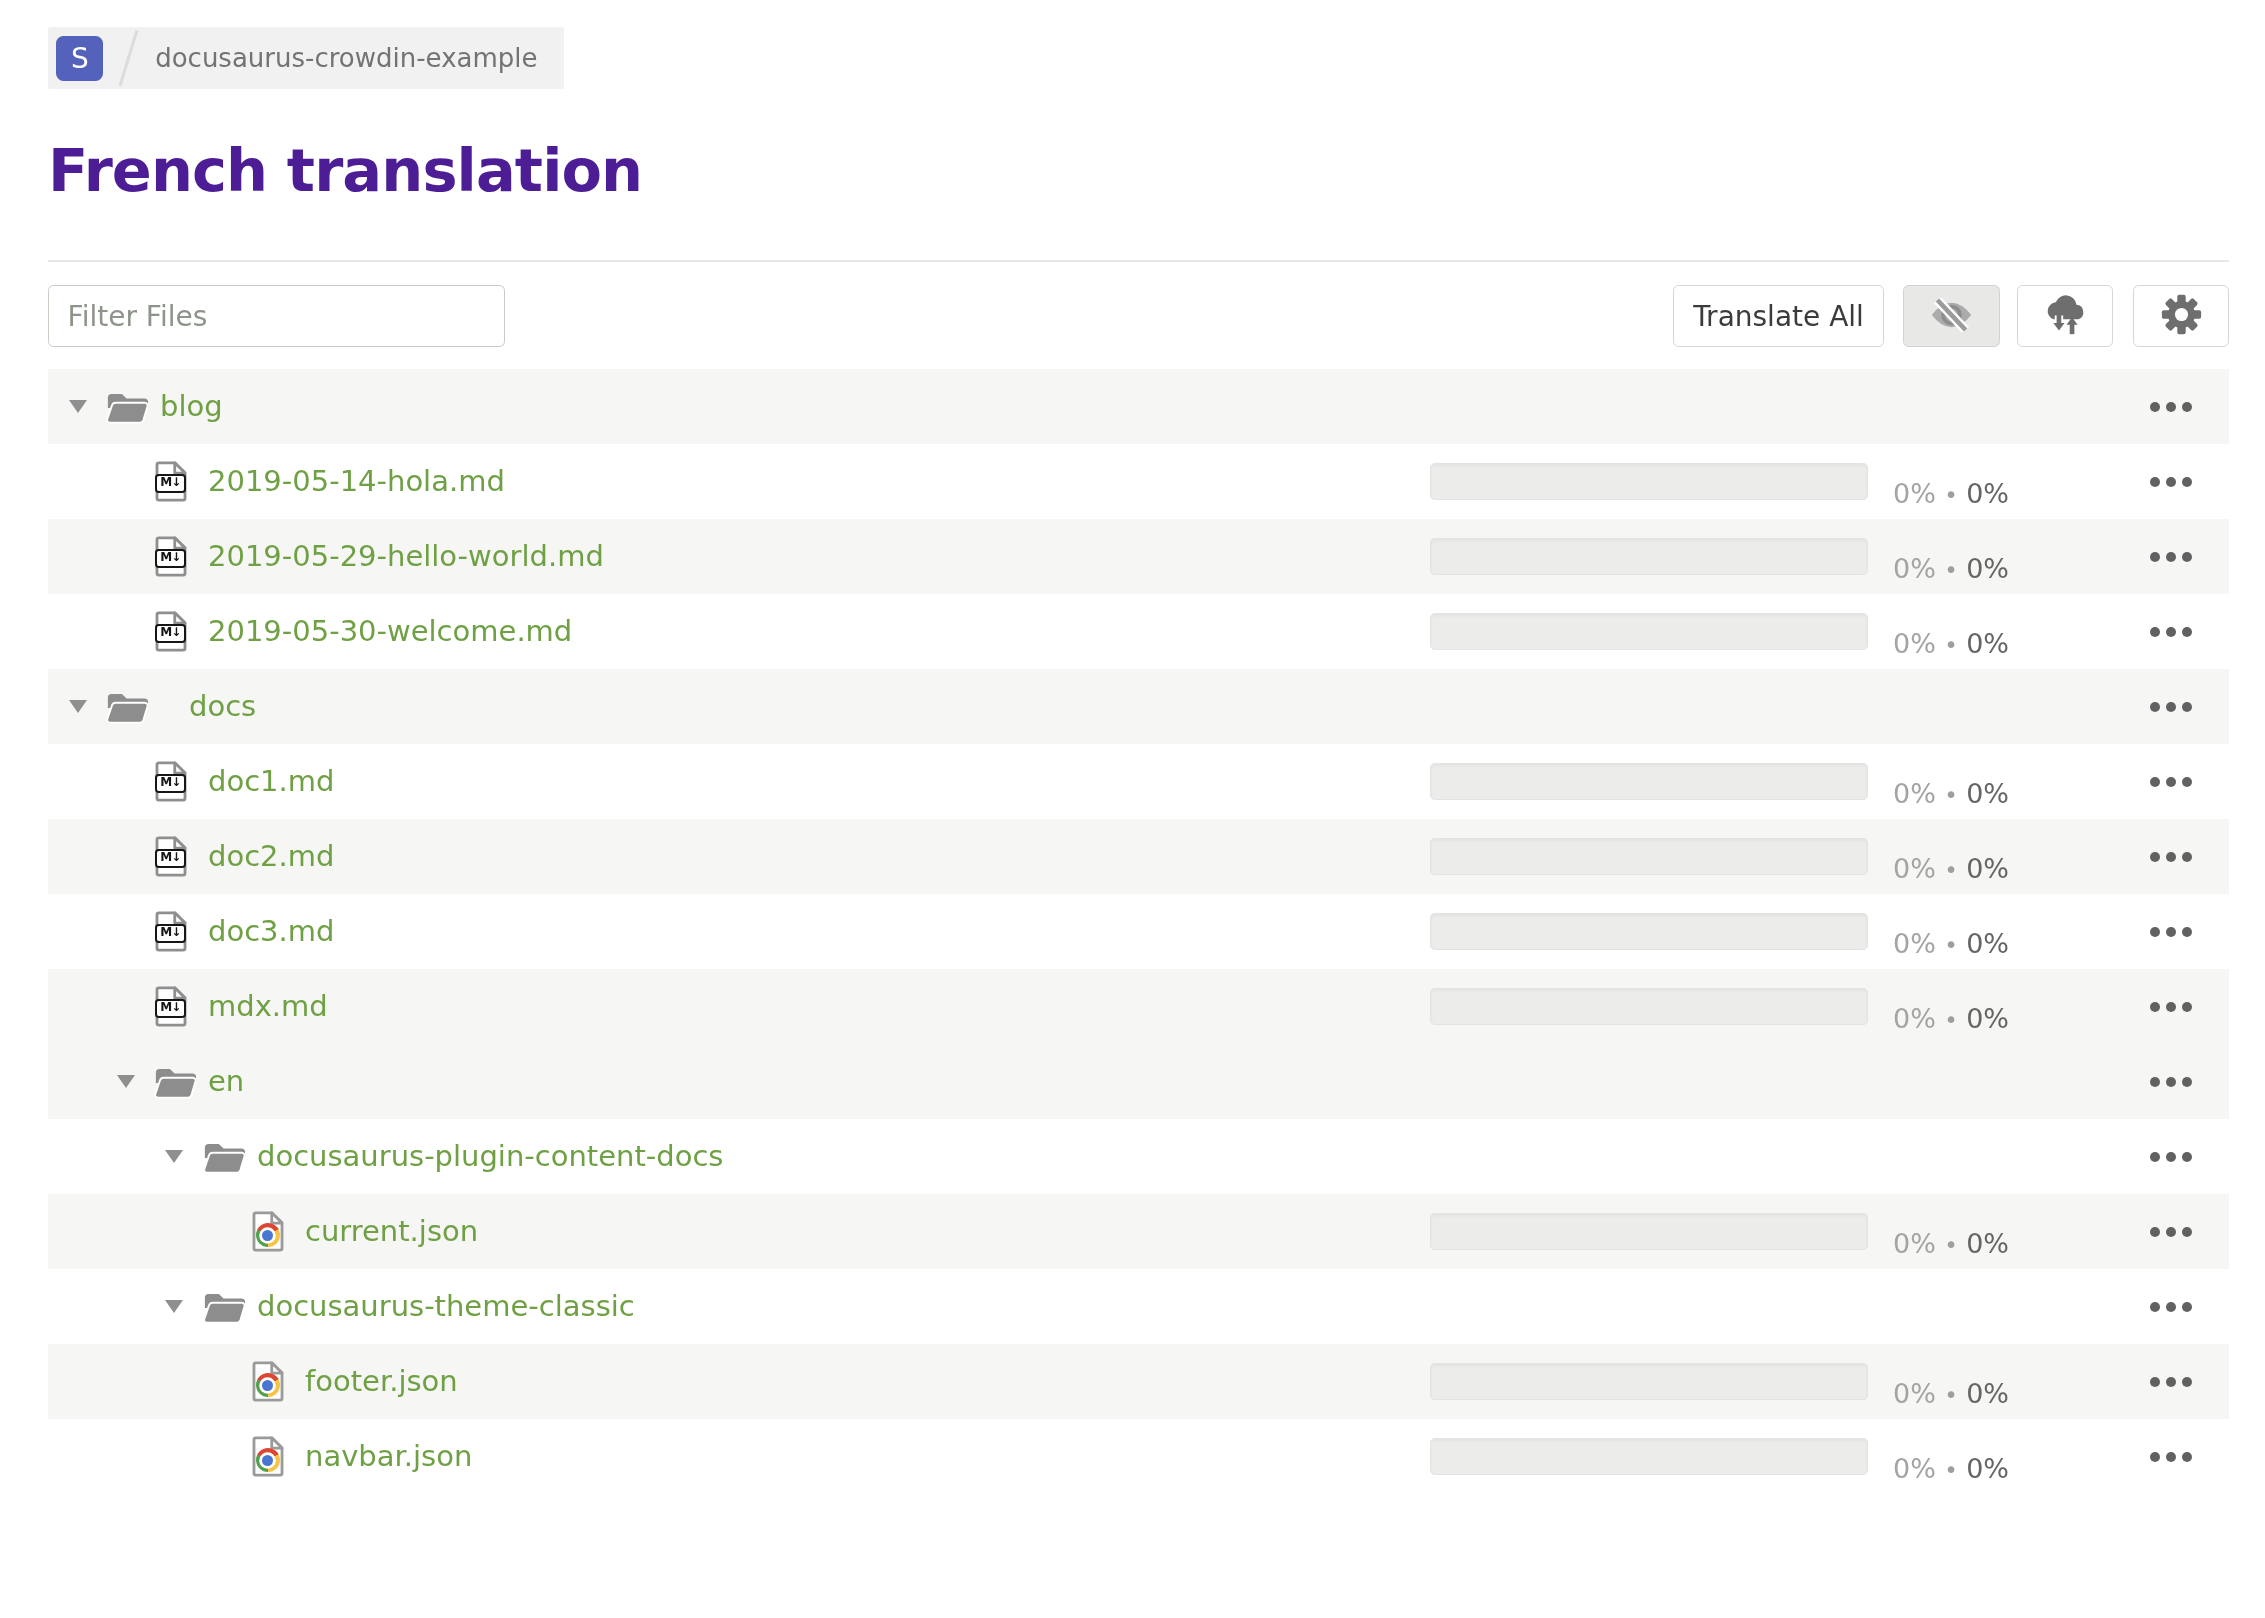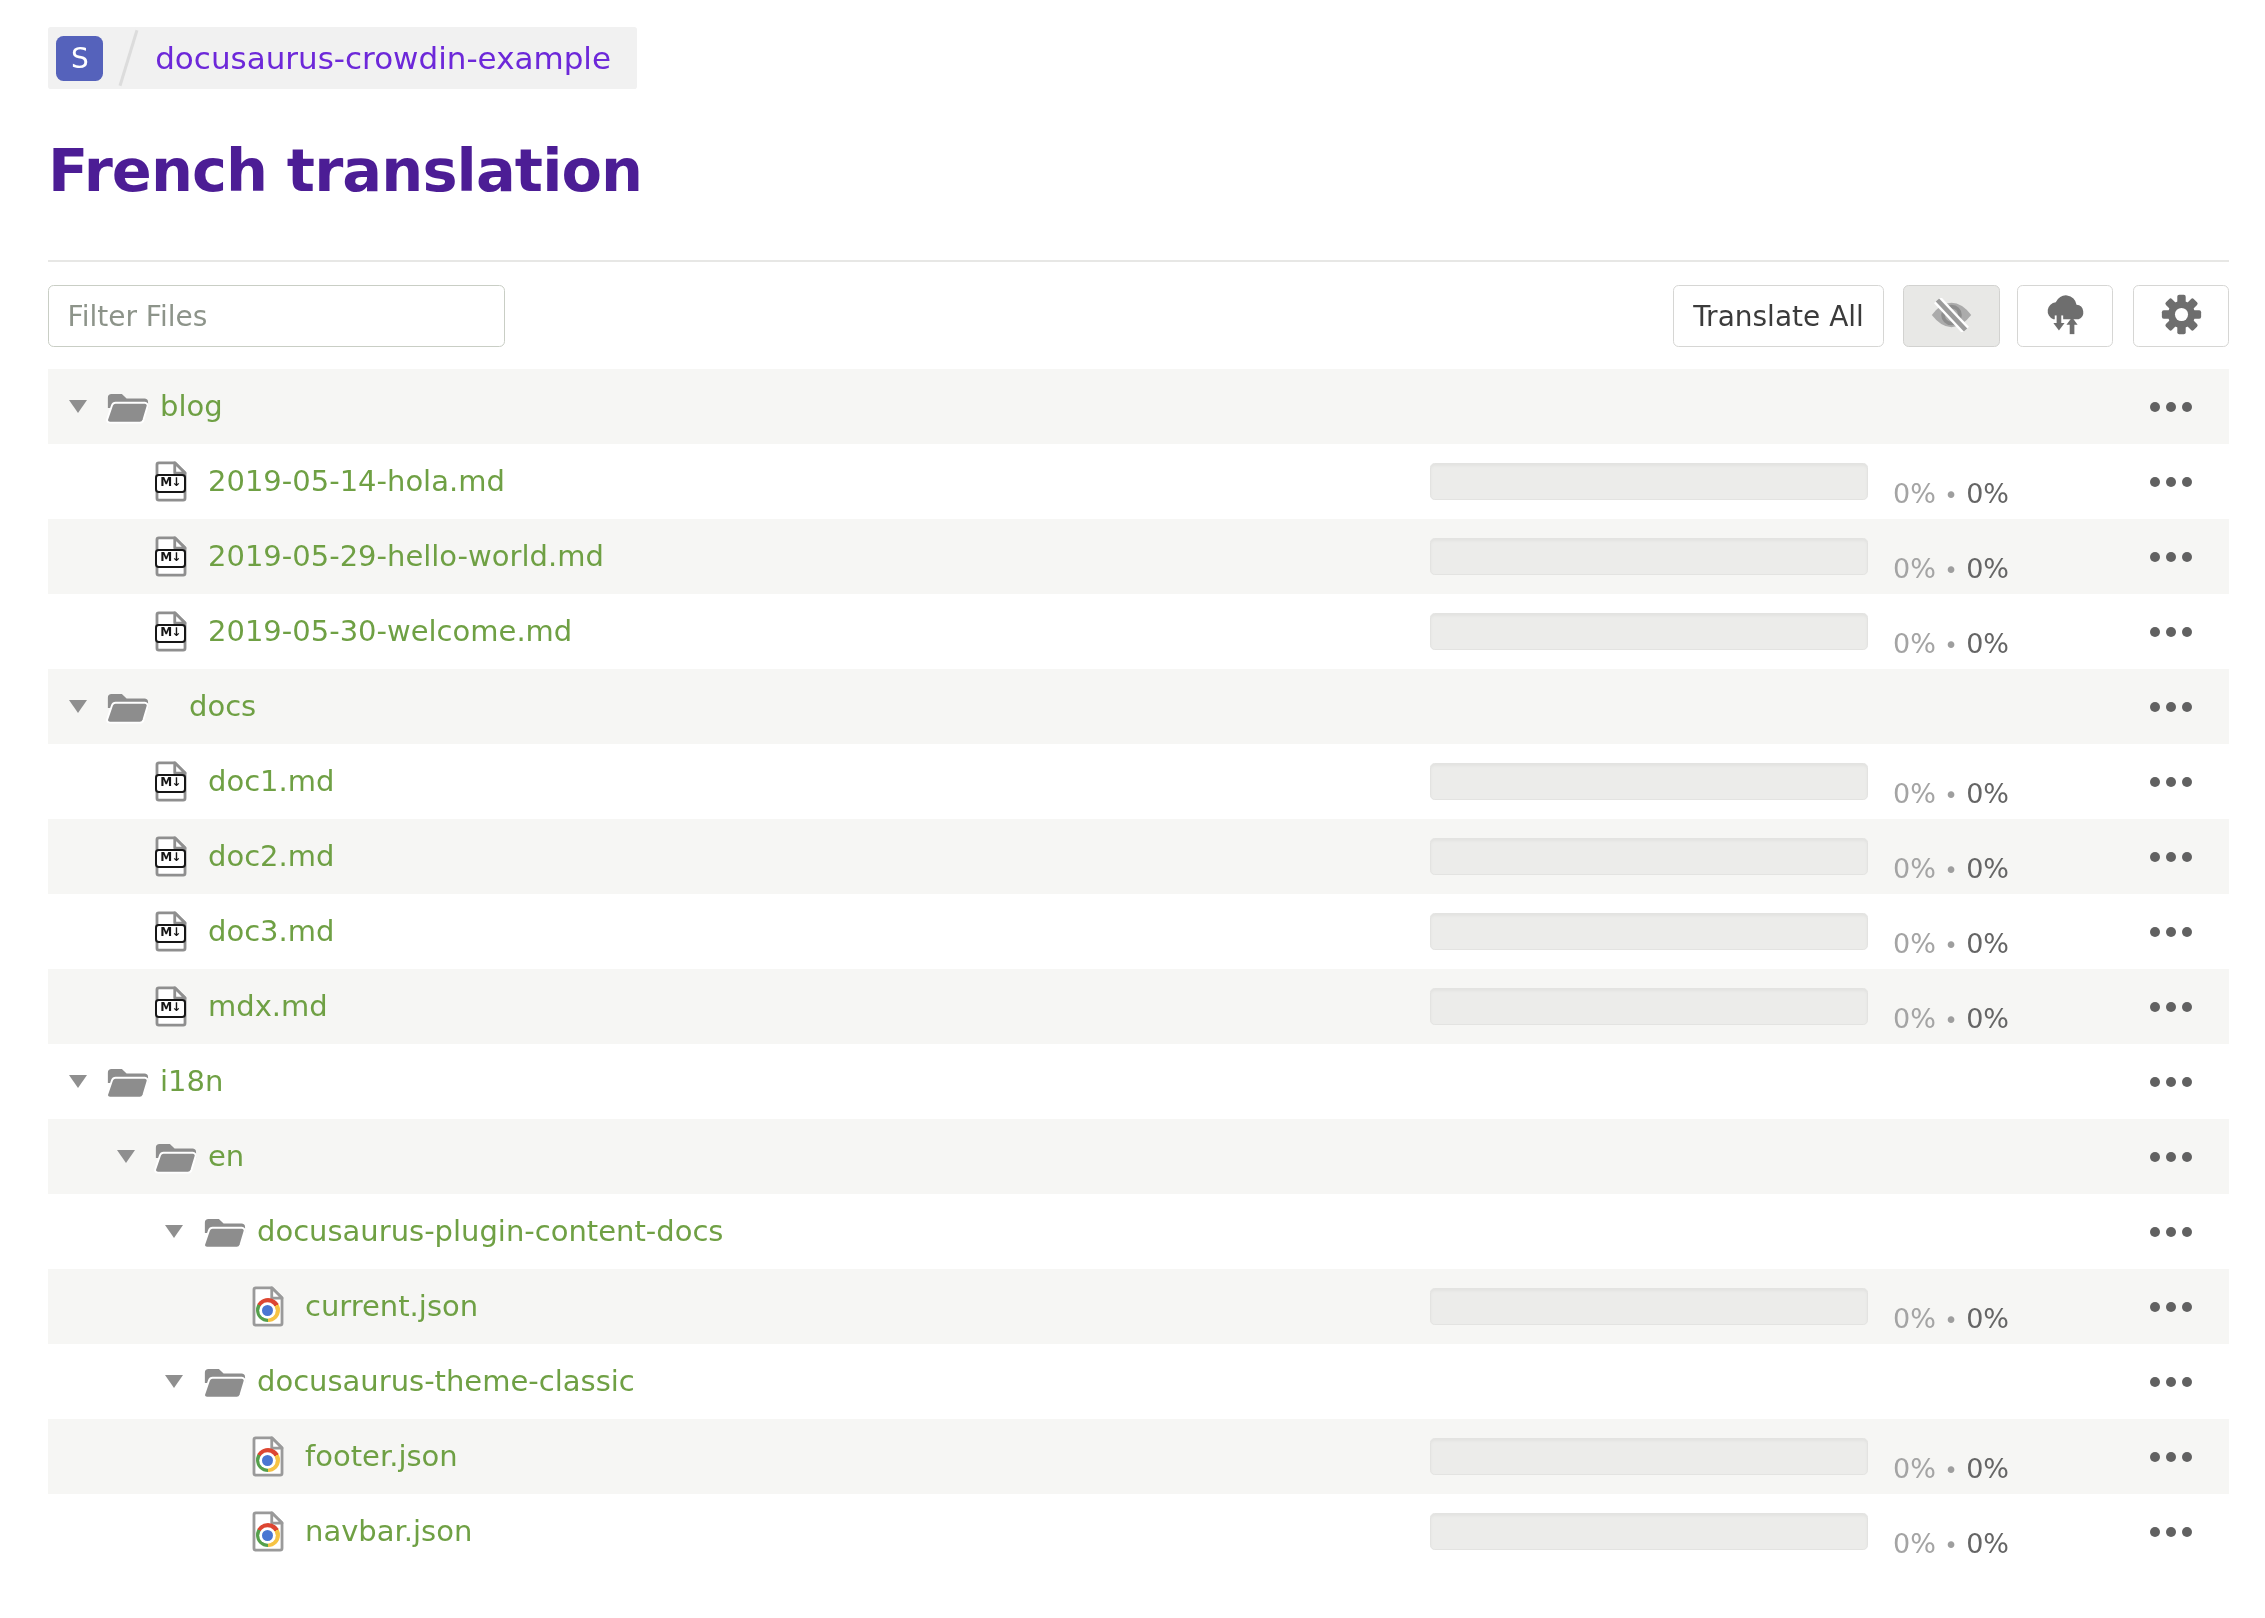--- a/index.html
+++ b/index.html
@@ -9,21 +9,21 @@
 
   
   .breadcrumb { position:absolute; left:48px; top:27px; height:62px;
     background:#f1f1f1; border-radius:2.8px; display:inline-flex; align-items:center;
     padding-right:26px; }
   .logo-badge { width:47px; height:45px; margin-left:8.4px; border-radius:7.5px;
     background:var(--badge-indigo,#5562bb); color:#fff; font-size:28px;
     display:flex; align-items:center; justify-content:center; cursor:pointer; }
   .crumb-slash { width:2.8px; height:58px; background:#dcdcdc; transform:rotate(17deg);
     margin:0 25px 0 24px; }
-  .crumb-project { font-size:31px; color:#6d28d9; cursor:pointer; }
+  .crumb-project { font-size:26px; color:#737373; cursor:pointer; }
 
   
   .page-title { position:absolute; left:48px; top:136px; font-size:59px;
     font-weight:700; color:#4c1d95; letter-spacing:-0.9px;text-align:right; }
 
   .divider { position:absolute; left:48px; top:260px; width:2181px; height:1.9px;
     background:#e7e7e5; }
 
   
   .toolbar { position:absolute; left:0; top:285px; width:2265px; height:62px; }
@@ -340,38 +340,20 @@
     <div class="percent">
       <span class="pct-translated">0%</span><span class="pct-sep">•</span><span class="pct-approved">0%</span>
     </div>
 
     <div class="dots">
           <i></i>
           <i></i>
           <i></i>
         </div>
   </div>
-      <div class="row">
-    <span class="caret" style="left: 20.5px;"></span>
-
-    <span class="tree-icon icon-folder" style="left: 58px;">
-      <svg width="43" height="34" viewBox="0 0 46 36">
-        <path d="M2 8 a4 4 0 0 1 4-4 h11 l5 5 h19 a4 4 0 0 1 4 4 v6 H2 Z" fill="#8d8d8d"></path>
-        <path d="M1 32 l5.5-16 a4 4 0 0 1 3.8-2.6 h31.2 a3 3 0 0 1 2.9 3.9 L40 32 a4 4 0 0 1-3.8 2.7 H4.5 A3.4 3.4 0 0 1 1 32 Z" fill="#8d8d8d" stroke="#ffffff" stroke-width="2"></path>
-      </svg>
-    </span>
-
-    <a class="row-label" style="left: 112px;">i18n</a>
-
-    <div class="dots">
-          <i></i>
-          <i></i>
-          <i></i>
-        </div>
-  </div>
       <div class="row alt">
     <span class="caret" style="left: 69px;"></span>
 
     <span class="tree-icon icon-folder" style="left: 106px;">
       <svg width="43" height="34" viewBox="0 0 46 36">
         <path d="M2 8 a4 4 0 0 1 4-4 h11 l5 5 h19 a4 4 0 0 1 4 4 v6 H2 Z" fill="#8d8d8d"></path>
         <path d="M1 32 l5.5-16 a4 4 0 0 1 3.8-2.6 h31.2 a3 3 0 0 1 2.9 3.9 L40 32 a4 4 0 0 1-3.8 2.7 H4.5 A3.4 3.4 0 0 1 1 32 Z" fill="#8d8d8d" stroke="#ffffff" stroke-width="2"></path>
       </svg>
     </span>
 

